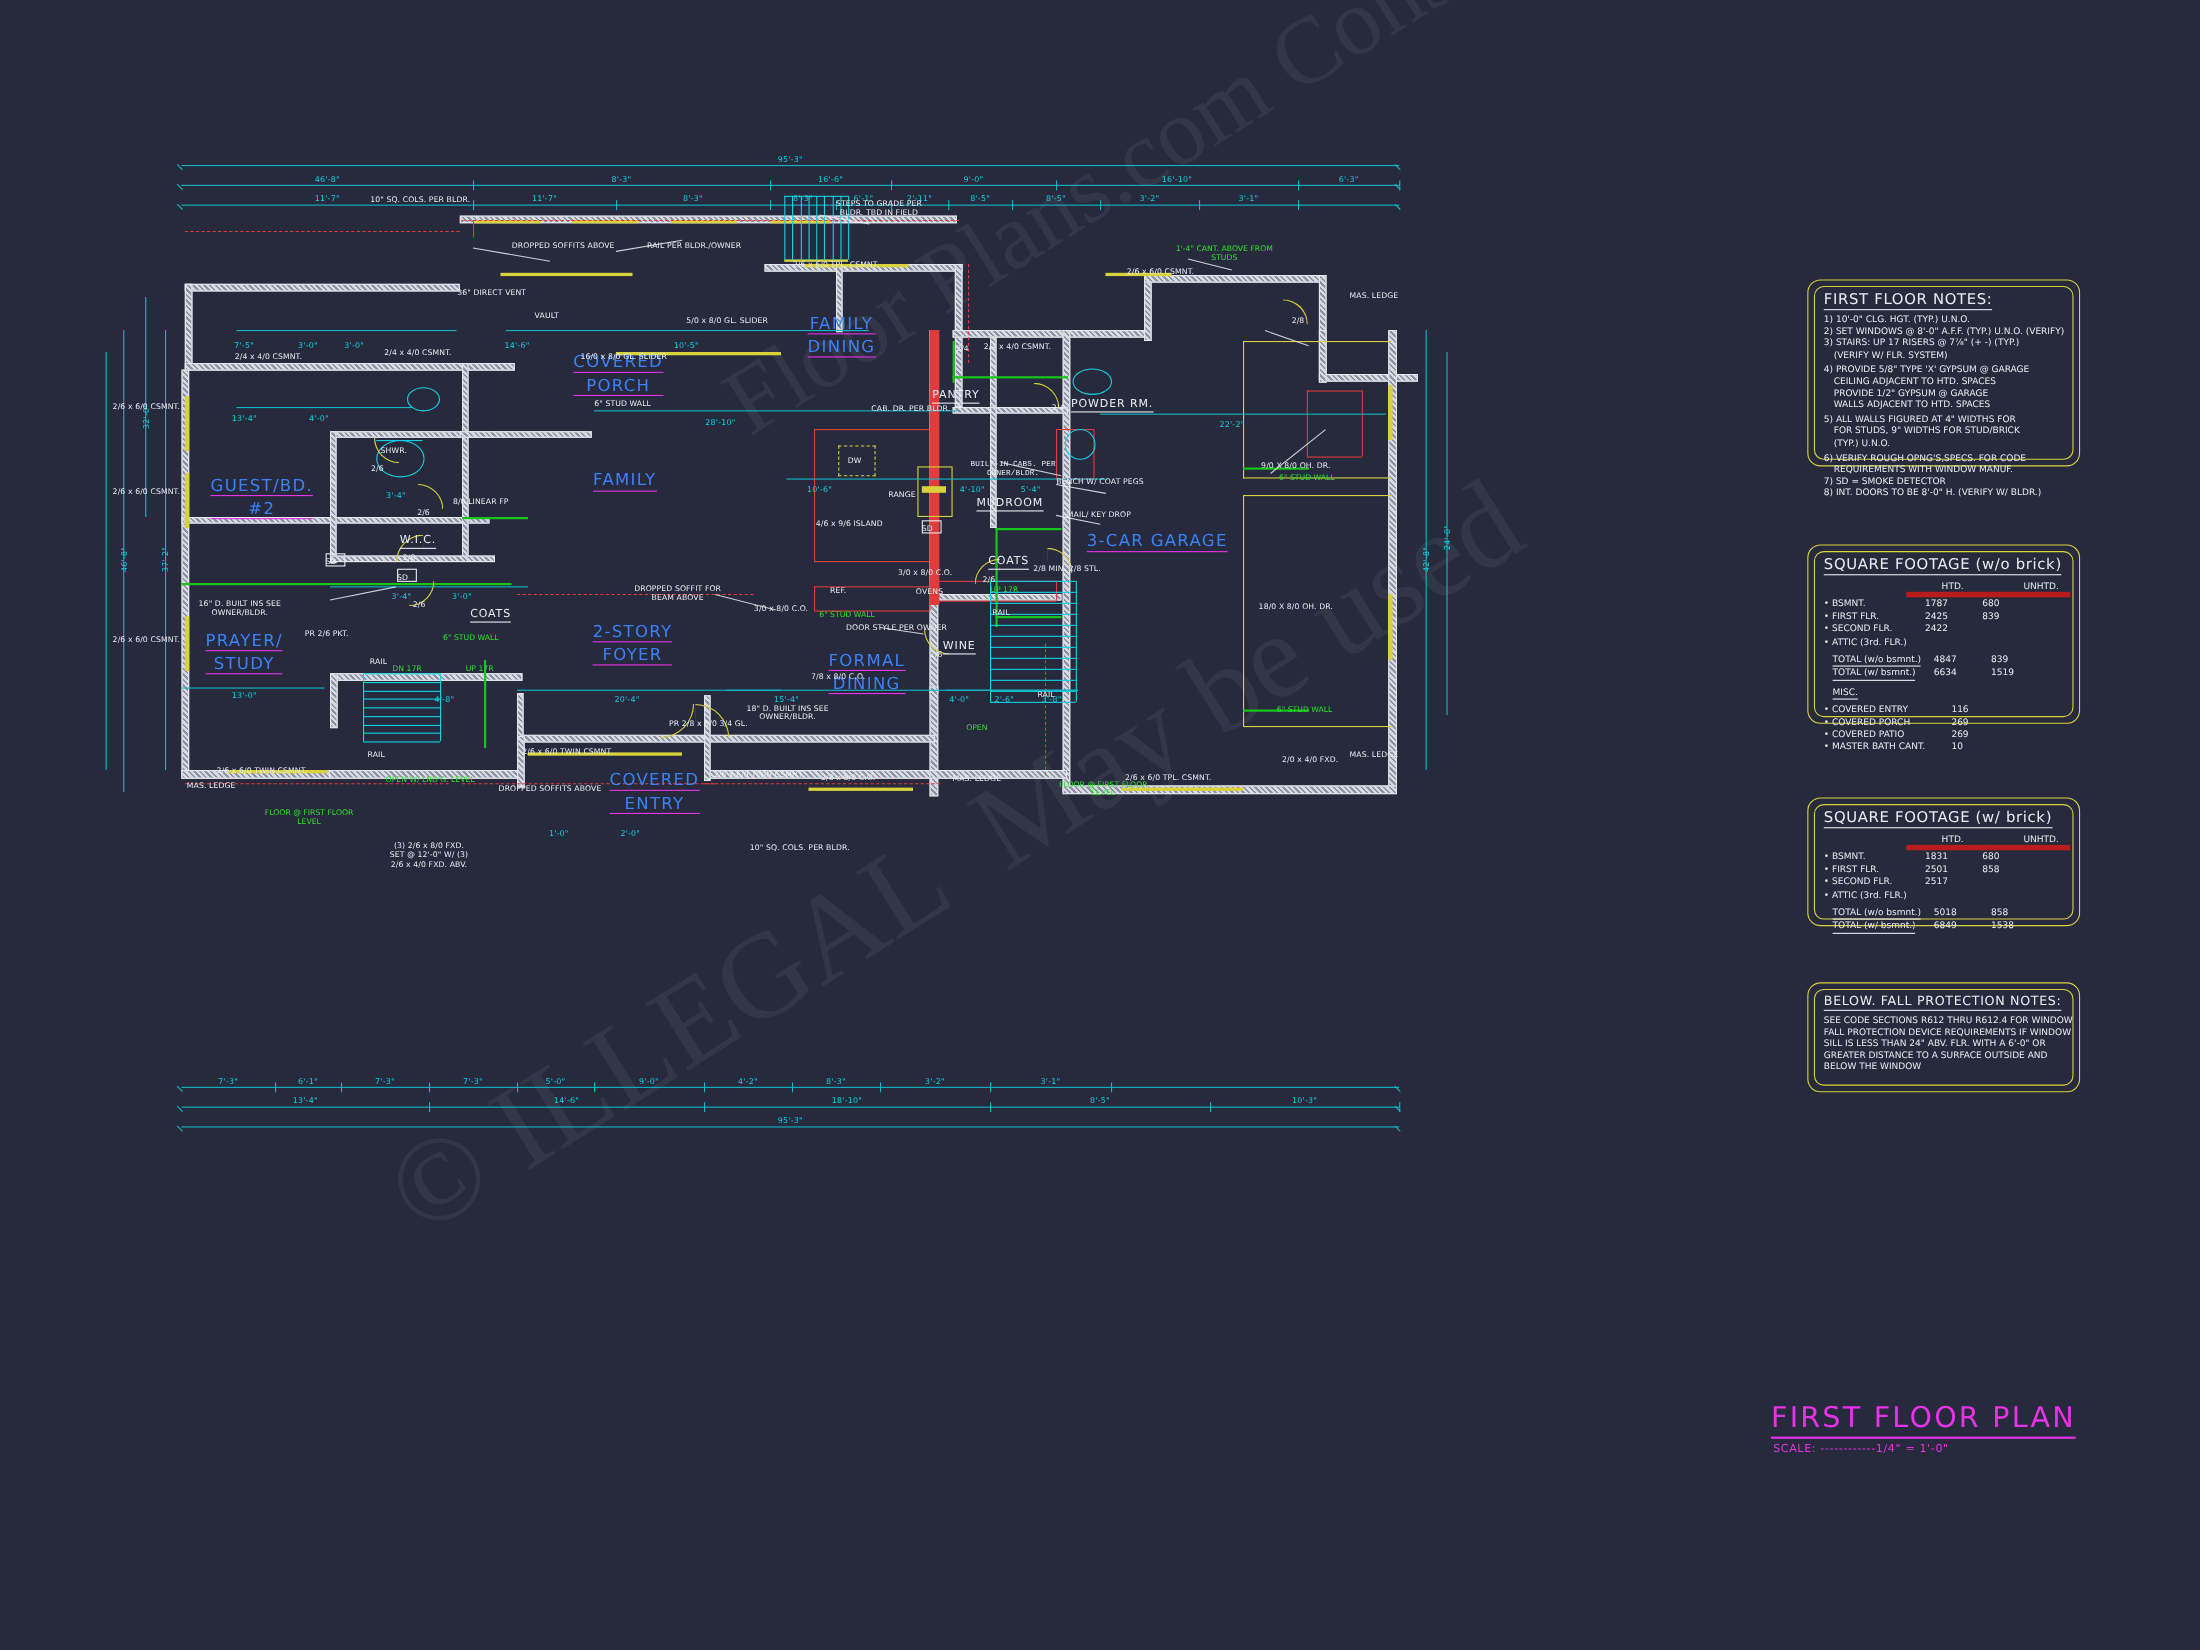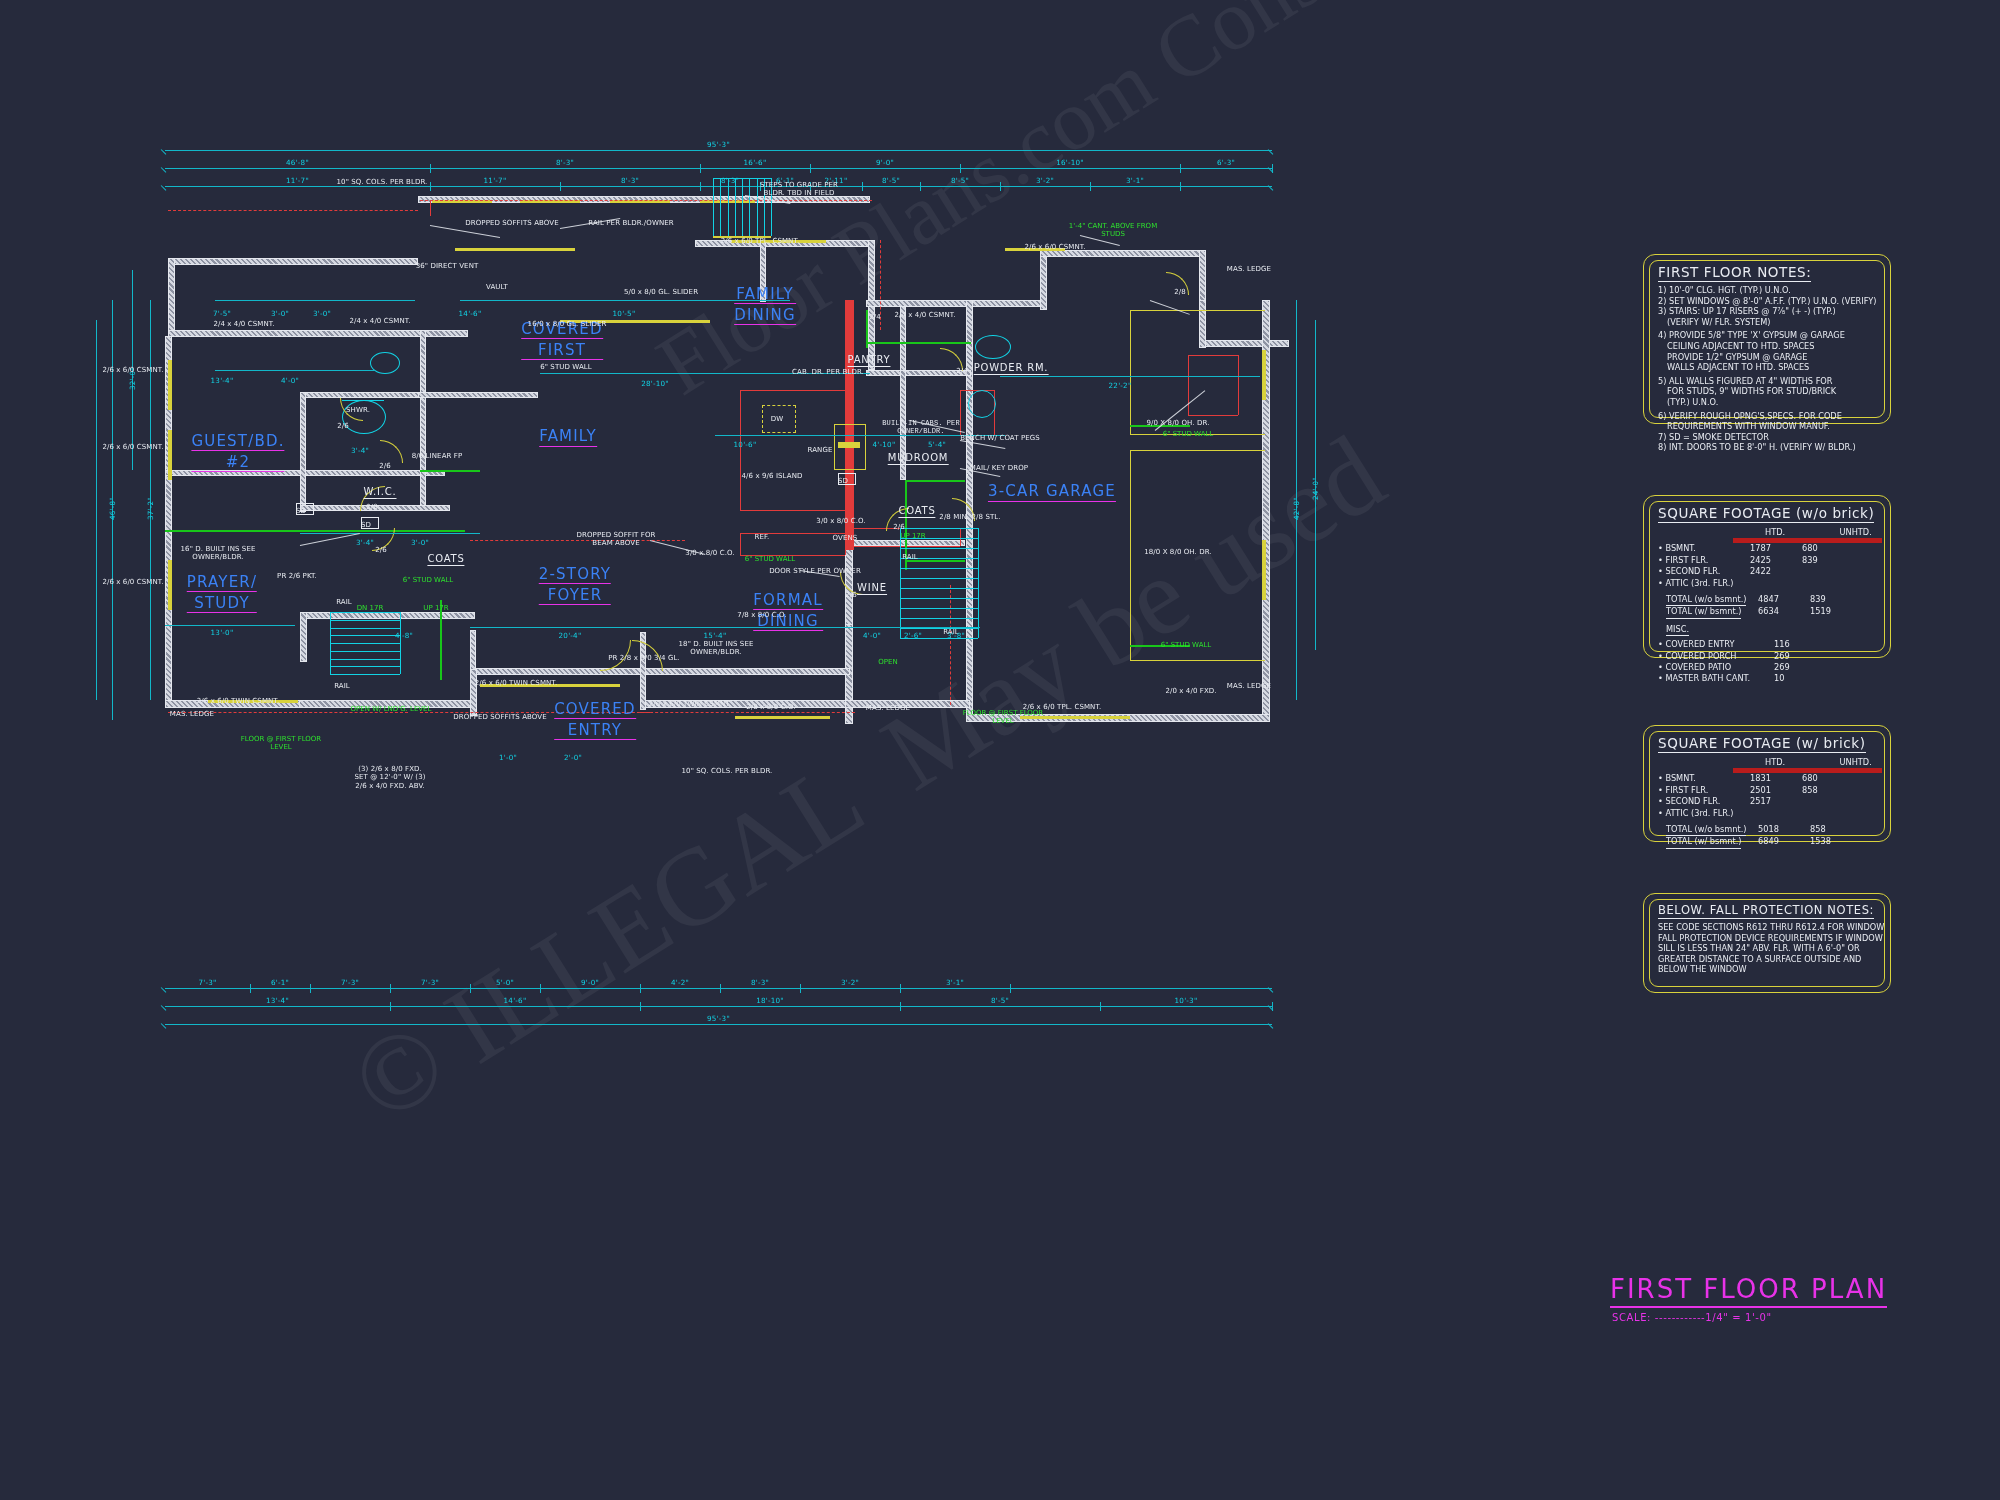--- a/index.html
+++ b/index.html
@@ -333,21 +333,21 @@
       <div class="dimln" style="left: 540px; top: 373px; width: 330px; height: 1px;"></div>
       <div class="dimln" style="left: 1000px; top: 376px; width: 260px; height: 1px;"></div>
       <div class="dimln" style="left: 715px; top: 435px; width: 290px; height: 1px;"></div>
       <div class="dimln" style="left: 165px; top: 625px; width: 130px; height: 1px;"></div>
       <div class="dimln" style="left: 470px; top: 627px; width: 240px; height: 1px;"></div>
       <div class="dimln" style="left: 660px; top: 627px; width: 320px; height: 1px;"></div>
       <div class="dimln" style="left: 300px; top: 533px; width: 180px; height: 1px;"></div>
       <div class="dimln" style="left: 860px; top: 627px; width: 120px; height: 1px;"></div>
       <div class="rm" style="left: 562px; top: 320px; border-bottom: none;">
         <div style="border-bottom:1px solid #e832e8;margin-bottom:2px">COVERED</div>
-        <div style="border-bottom:1px solid #e832e8;margin-bottom:2px">FIRST</div>
+        <div style="border-bottom:1px solid #e832e8;margin-bottom:2px">PORCH</div>
       </div>
       <div class="rm" style="left: 765px; top: 285px; border-bottom: none;">
         <div style="border-bottom:1px solid #e832e8;margin-bottom:2px">FAMILY</div>
         <div style="border-bottom:1px solid #e832e8;margin-bottom:2px">DINING</div>
       </div>
       <div class="rm" style="left: 238px; top: 432px; border-bottom: none;">
         <div style="border-bottom:1px solid #e832e8;margin-bottom:2px">GUEST/BD.</div>
         <div style="border-bottom:1px solid #e832e8;margin-bottom:2px">#2</div>
       </div>
       <div class="rm" style="left: 222px; top: 573px; border-bottom: none;">

